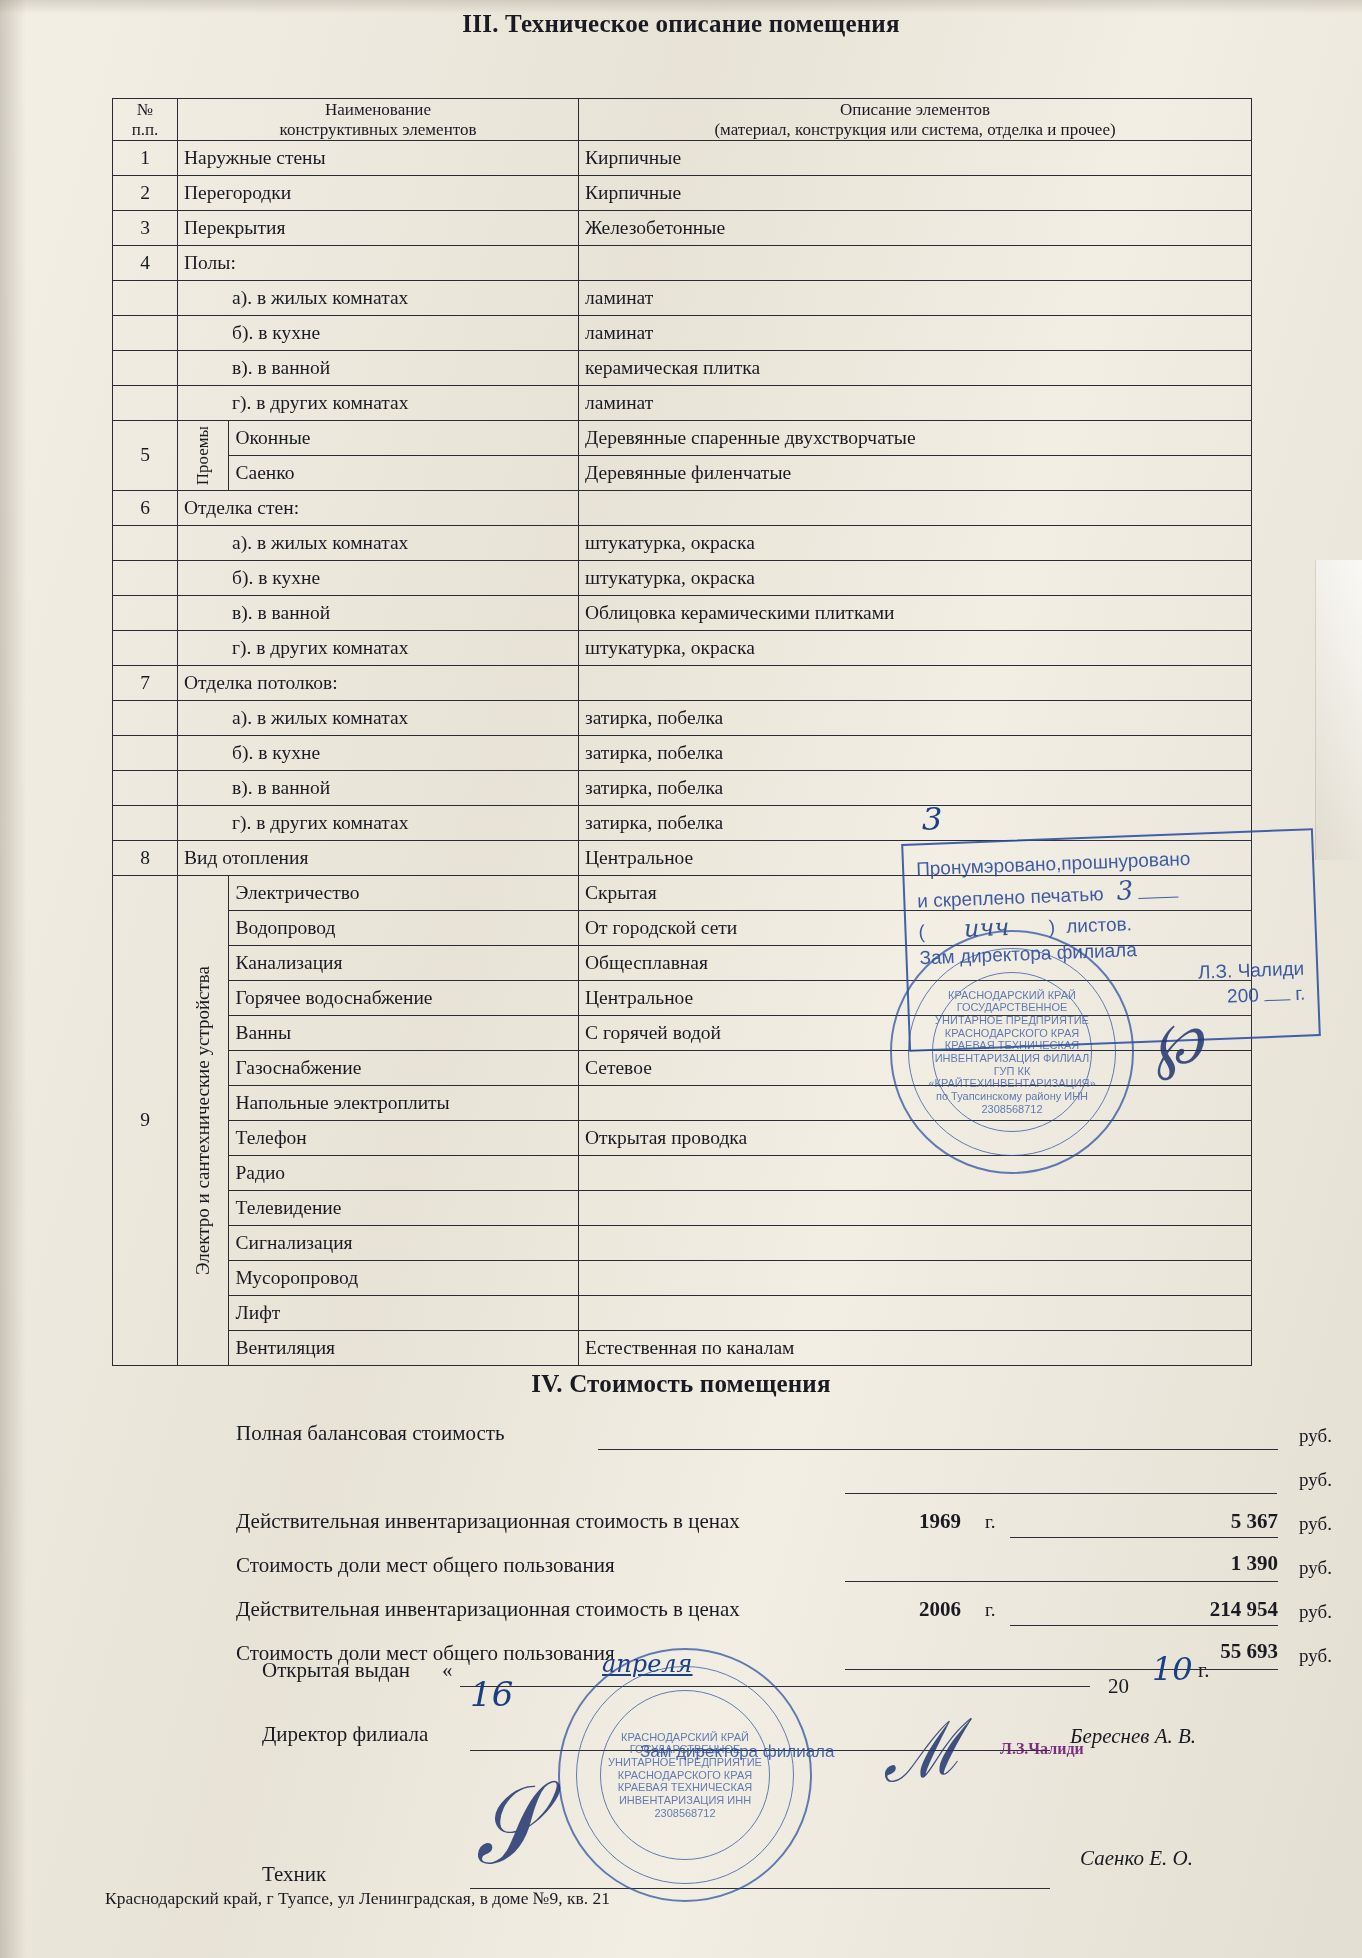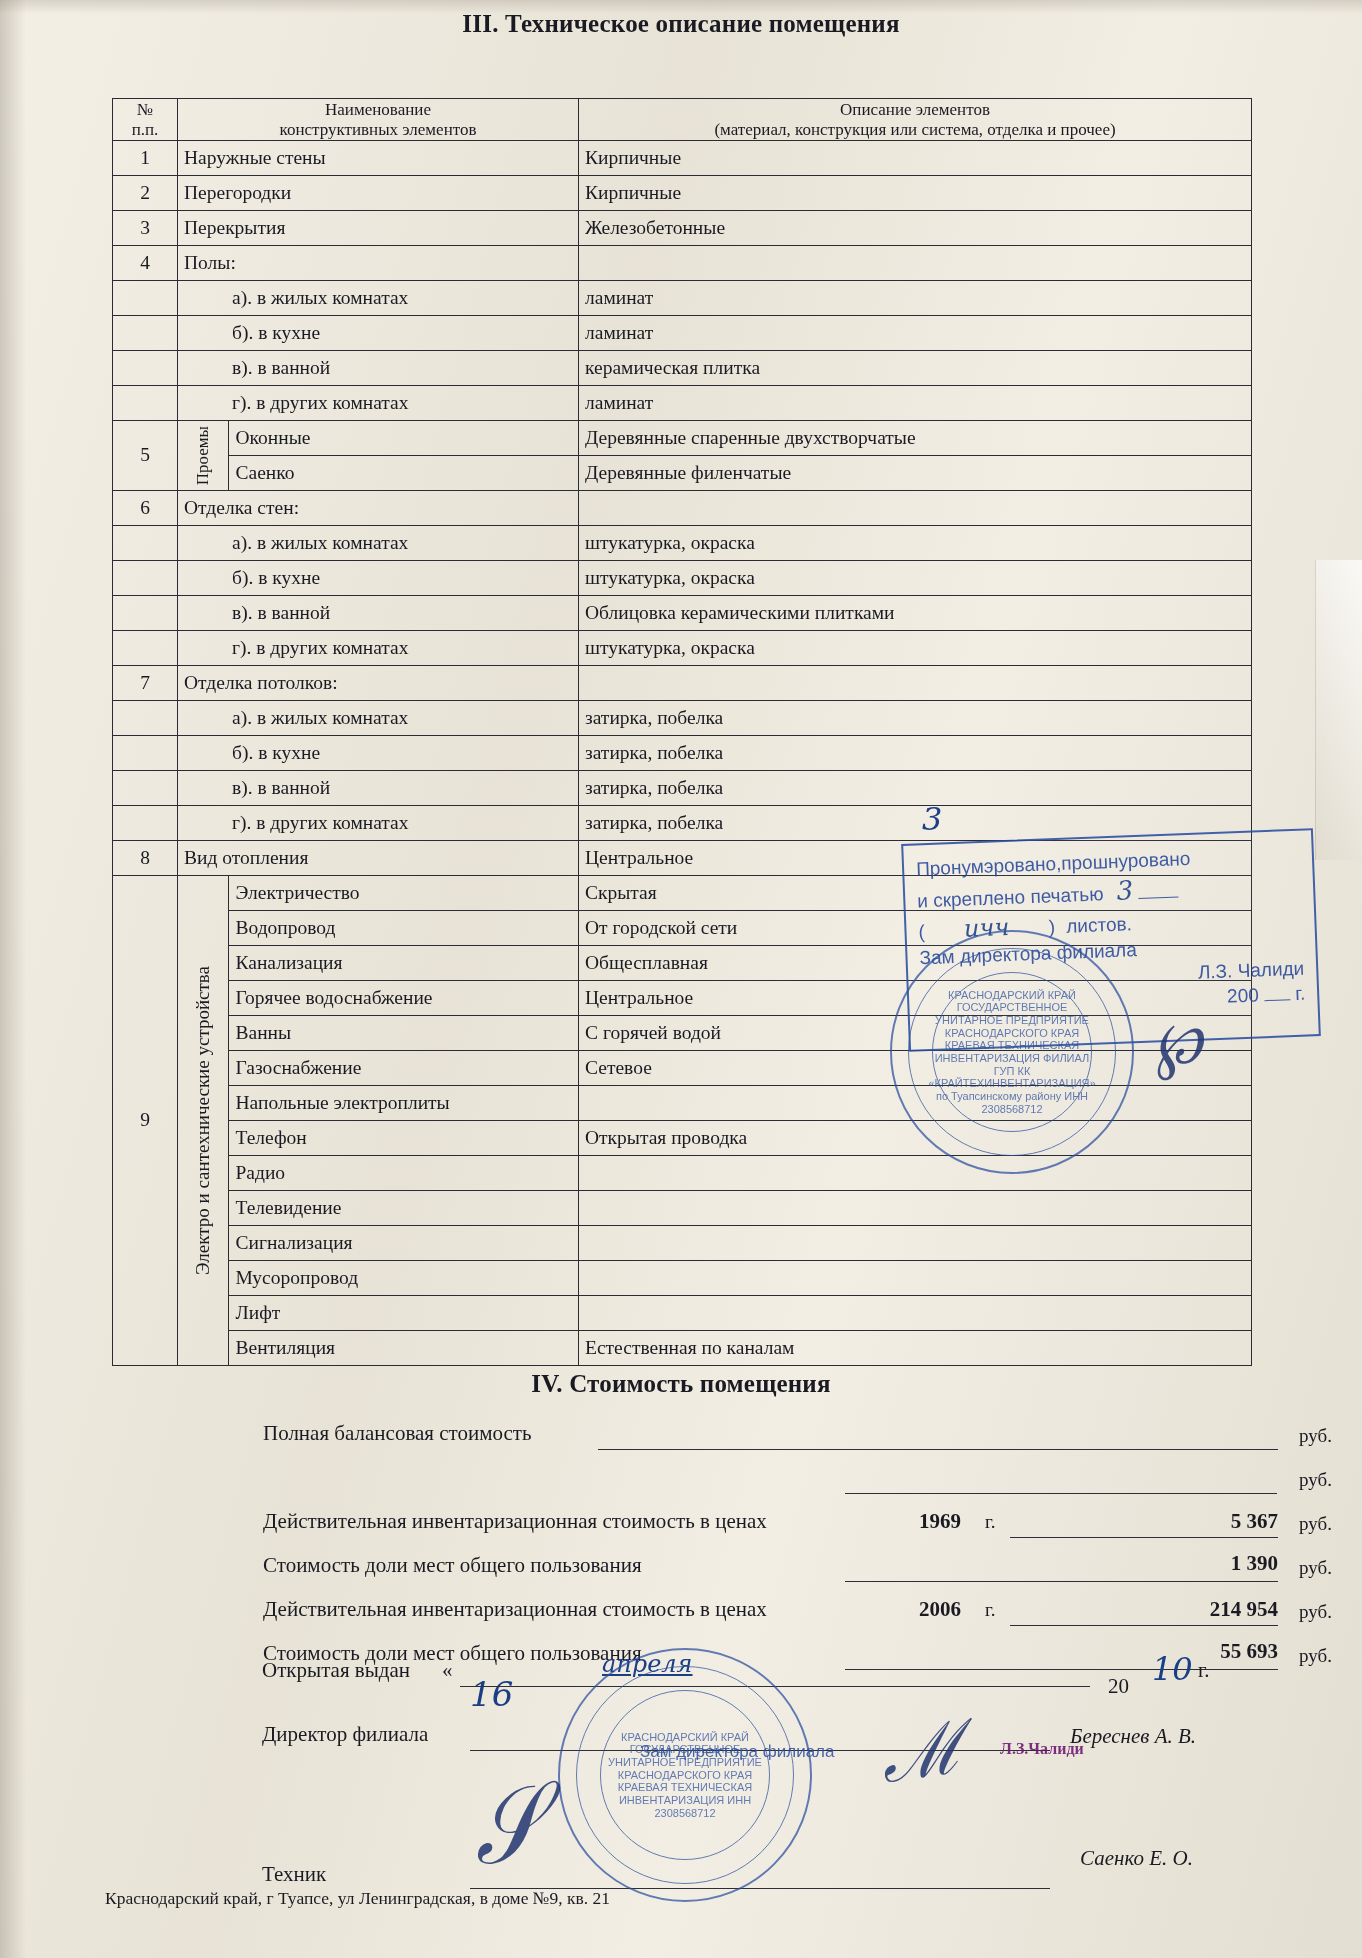--- a/index.html
+++ b/index.html
@@ -90,21 +90,21 @@
     font-size:17px;
     white-space:nowrap;
     margin:0 auto;
   }
   .vert-tall span{font-size:19px;}
   td.nameinner{width:306px;padding-left:12px;}
 
   
   .cost{position:absolute;left:0;top:1415px;width:1362px;font-size:21px;}
   .cost-row{position:relative;height:44px;}
-  .cost-label{position:absolute;left:263px;top:6px;white-space:nowrap;}
+  .cost-label{position:absolute;left:236px;top:6px;white-space:nowrap;}
   .cost-line{position:absolute;border-bottom:1.4px solid #2e2e36;height:28px;}
   .cost-year{position:absolute;font-weight:bold;text-align:center;}
   .cost-g{position:absolute;}
   .cost-amount{position:absolute;font-weight:bold;text-align:right;}
   .cost-unit{position:absolute;right:30px;font-size:19px;}
 
   
   .sig{position:absolute;left:0;top:1650px;width:1362px;font-size:21px;}
   .sig-label{position:absolute;}
   .sig-line{position:absolute;border-bottom:1.4px solid #2e2e36;}

